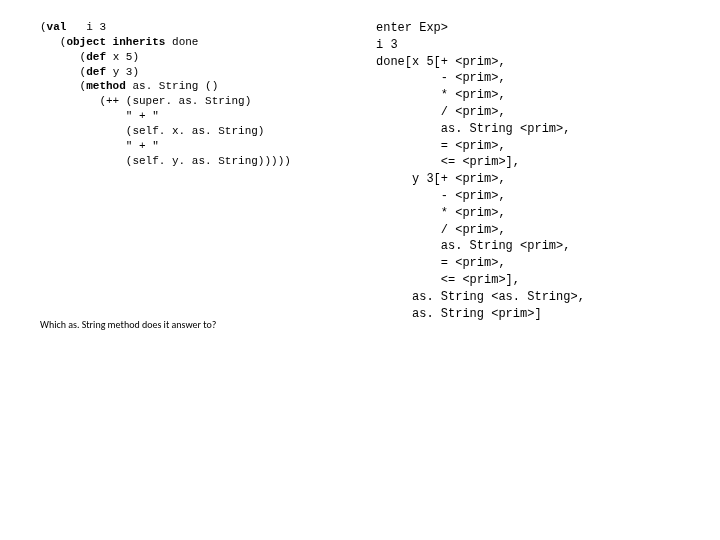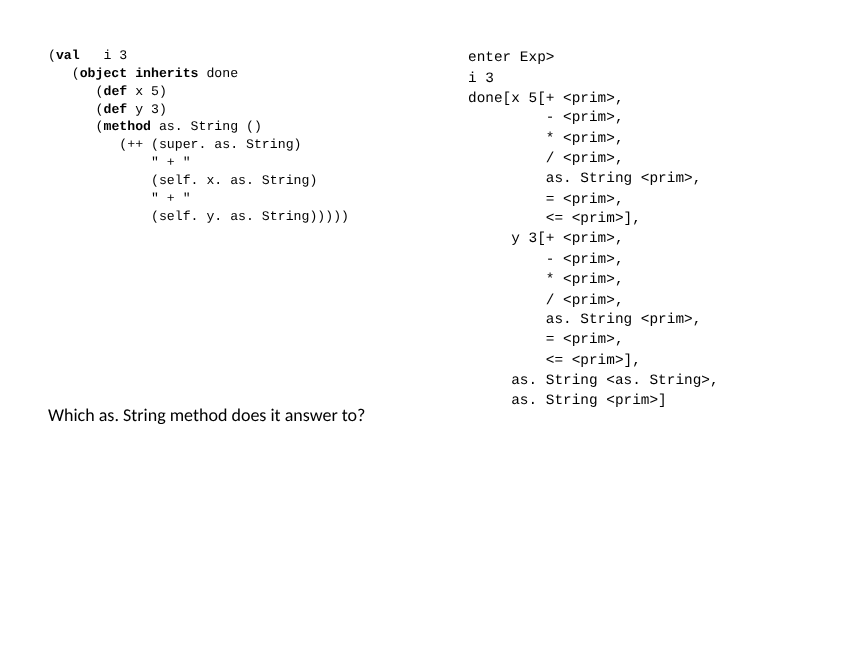--- a/index.html
+++ b/index.html
@@ -19,39 +19,38 @@
   .title {
     font-size: 36px;
     font-weight: 400;
     text-align: center;
     margin-top: 8px;
     margin-bottom: 28px;
     letter-spacing: 0.5px;
   }
   .cols {
     display: flex;
-    gap: 30px;
-    margin-top: 20px;
+    gap: 16px;
   }
   .col-left {
     flex: 0 0 320px;
   }
   .col-right {
     flex: 1;
   }
   .code {
     font-family: "Courier New", monospace;
     font-size: 11px;
     line-height: 1.35;
     white-space: pre;
   }
   .bold { font-weight: bold; }
   .question {
     font-family: Calibri, Arial, sans-serif;
-    font-size: 15px;
+    font-size: 10px;
     margin-top: 150px;
   }
   .output {
     font-family: Liberation Mono, monospace;
     font-size: 12px;
     line-height: 1.4;
     white-space: pre;
   }
 </style>
 </head>

